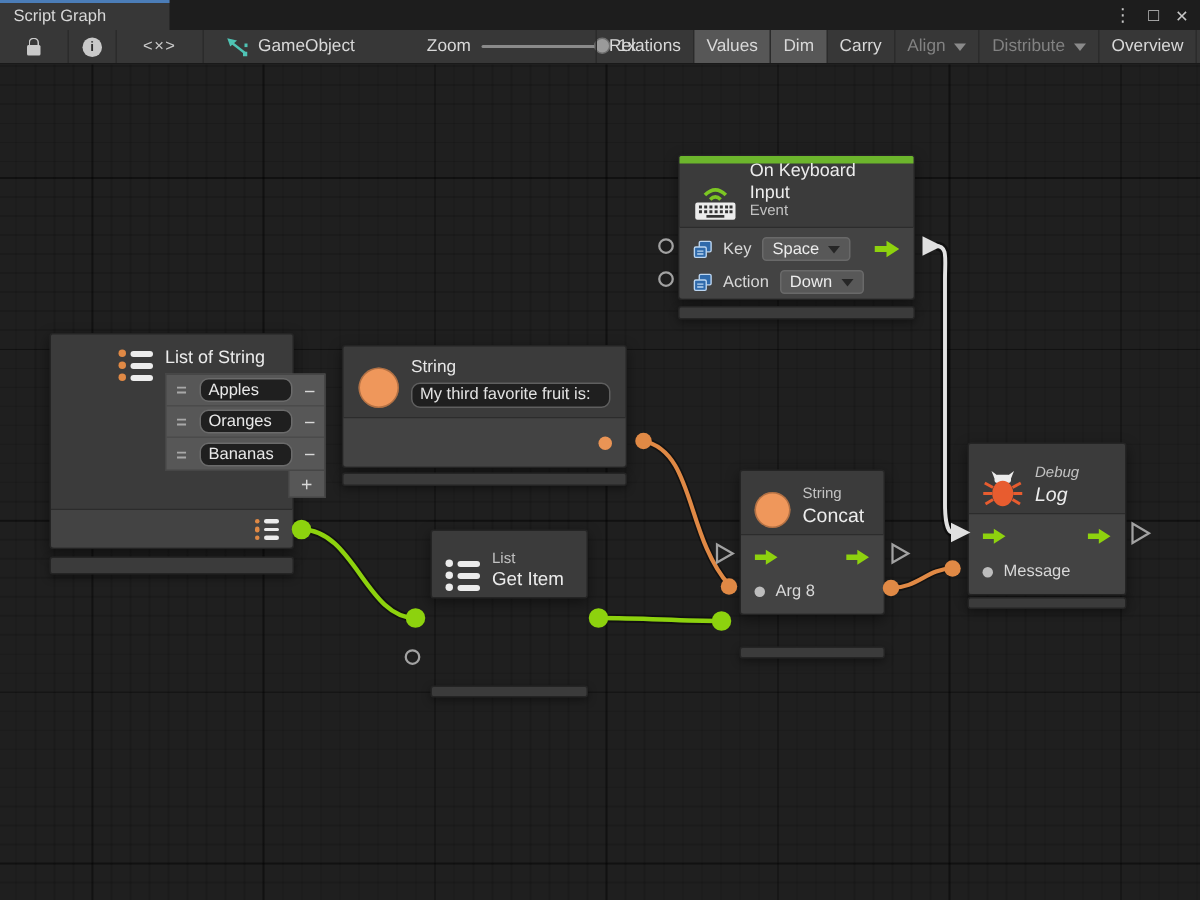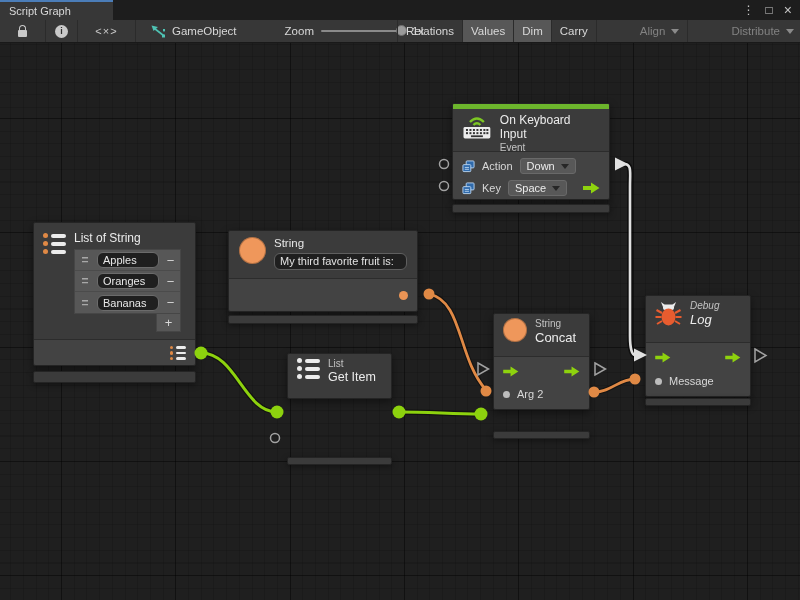--- a/index.html
+++ b/index.html
@@ -12,21 +12,21 @@
   
   .tabbar { position:absolute; left:0; top:0; width:800px; height:20px; background:#1d1d1d; display:flex; align-items:stretch; }
   .tab { width:113px; background:#373737; border-top:2px solid #4B7DB8; display:flex; align-items:center; padding-left:9px; color:#d8d8d8; font-size:11px; }
   .win-controls { margin-left:auto; display:flex; align-items:center; gap:11px; padding-right:8px; color:#c6c6c6; font-size:12px; }
   .win-controls span { cursor:default; }
   
   .toolbar { position:absolute; left:0; top:20px; width:800px; height:23px; background:#373737; border-bottom:1px solid #191919; display:flex; align-items:center; }
   .tb-cell { height:100%; display:flex; align-items:center; justify-content:center; border-right:1px solid #2b2b2b; padding:0 9px; }
   .tb-btn { height:100%; display:flex; align-items:center; padding:0 8px; border-right:1px solid #2b2b2b; color:#d8d8d8; font-size:11.5px; white-space:nowrap; }
   .tb-btn.active { background:#575757; }
-  .tb-btn.disabled { color:#828282;margin-left:35px; }
+  .tb-btn.disabled { color:#828282; }
   .tb-right { position:absolute; right:0; top:0; height:100%; display:flex; border-left:1px solid #2b2b2b; overflow:hidden; width:403px; }
   .caret-sm { width:0; height:0; border-left:4px solid transparent; border-right:4px solid transparent; border-top:5px solid #8a8a8a; margin-left:6px; }
   .lock-body { width:9px; height:7px; background:#c9c9c9; border-radius:1px; }
   .lock-shackle { width:7px; height:5px; border:1.5px solid #c9c9c9; border-bottom:none; border-radius:4px 4px 0 0; margin:0 auto; }
   .info-circle { width:13px; height:13px; border-radius:50%; background:#c9c9c9; color:#2e2e2e; font-weight:bold; font-size:9px; display:flex; align-items:center; justify-content:center; }
   .code-glyph { color:#c9c9c9; font-size:11px; letter-spacing:1px; }
   .zoom-track { width:84px; height:2px; background:#8a8a8a; border-radius:1px; position:relative; margin:0 4px; }
   .zoom-handle { position:absolute; right:-2px; top:-5px; width:11px; height:11px; border-radius:50%; background:#9a9a9a; border:1px solid #6e6e6e; }
   
   .graph {
@@ -35,21 +35,21 @@
       repeating-linear-gradient(to right, rgba(0,0,0,0.38) 0px, rgba(0,0,0,0.38) 1px, transparent 1px, transparent 114.3px),
       repeating-linear-gradient(to bottom, rgba(0,0,0,0.38) 0px, rgba(0,0,0,0.38) 1px, transparent 1px, transparent 114.3px),
       repeating-linear-gradient(to right, rgba(0,0,0,0.13) 0px, rgba(0,0,0,0.13) 1px, transparent 1px, transparent 12.7px),
       repeating-linear-gradient(to bottom, rgba(0,0,0,0.13) 0px, rgba(0,0,0,0.13) 1px, transparent 1px, transparent 12.7px);
     background-position:61px 75px;
   }
   
   .node { position:absolute; background:#3b3b3b; border:1px solid #242424; border-radius:2px; box-shadow:0 3px 9px rgba(0,0,0,0.45); z-index:5; }
   .node-footer { position:absolute; background:#3b3b3b; border:1px solid #242424; border-radius:2px; box-shadow:0 2px 6px rgba(0,0,0,0.4); z-index:5; }
   .event-bar { height:5px; background:#6CB52C; border-radius:1px 1px 0 0; }
-  .node-header { display:flex; align-items:flex-start; gap:8px; padding:4px 9px; }
+  .node-header { display:flex; align-items:flex-end; gap:8px; padding:4px 9px; }
   .nh-col { display:flex; flex-direction:column; justify-content:center; line-height:1.2; }
   .nh-cat { font-size:10px; color:#c2c2c2; }
   .nh-title { font-size:13px; color:#ececec; }
   .node-body { background:#434343; border-top:1px solid #2c2c2c; border-radius:0 0 2px 2px; padding:2px 0; }
   .prow { display:flex; align-items:center; gap:7px; padding:0 9px; font-size:11px; color:#d8d8d8; }
   .right { margin-left:auto; }
   
   .pd { width:7px; height:7px; border-radius:50%; background:#bdbdbd; flex:none; }
   .pd.teal { width:9px; height:9px; background:#3FD6C5; }
   .pd.orange { width:9px; height:9px; background:#EA9455; }
@@ -181,47 +181,47 @@
         <span class="nh-cat">Event</span>
       </div>
     </div>
     <div class="node-body" style="height:48px; padding-top:3px;">
       <div class="prow" style="height:22px;">
         <svg width="13" height="13" viewBox="0 0 14 14">
           <rect x="4.5" y="1" width="8.5" height="7.5" rx="1" fill="#2F6AAB" stroke="#BBD5F0" stroke-width="1"></rect>
           <rect x="1" y="5" width="8.5" height="7.5" rx="1" fill="#2F6AAB" stroke="#BBD5F0" stroke-width="1"></rect>
           <path d="M3 8 H7.5 M3 10 H7.5" stroke="#BBD5F0" stroke-width="1"></path>
         </svg>
-        <span>Action</span>
-        <span class="dropdown">
-          <span>Down</span>
-          <span class="dd-caret"></span>
-        </span>
-      </div>
-      <div class="prow" style="height:22px;">
-        <svg width="13" height="13" viewBox="0 0 14 14">
-          <rect x="4.5" y="1" width="8.5" height="7.5" rx="1" fill="#2F6AAB" stroke="#BBD5F0" stroke-width="1"></rect>
-          <rect x="1" y="5" width="8.5" height="7.5" rx="1" fill="#2F6AAB" stroke="#BBD5F0" stroke-width="1"></rect>
-          <path d="M3 8 H7.5 M3 10 H7.5" stroke="#BBD5F0" stroke-width="1"></path>
-        </svg>
         <span>Key</span>
         <span class="dropdown">
           <span>Space</span>
           <span class="dd-caret"></span>
         </span>
         <svg class="right" width="17" height="12" viewBox="0 0 17 12">
           <path d="M0 4 H8 V0.5 L16.5 6 L8 11.5 V8 H0 Z" fill="#8ED20E"></path>
         </svg>
       </div>
+      <div class="prow" style="height:22px;">
+        <svg width="13" height="13" viewBox="0 0 14 14">
+          <rect x="4.5" y="1" width="8.5" height="7.5" rx="1" fill="#2F6AAB" stroke="#BBD5F0" stroke-width="1"></rect>
+          <rect x="1" y="5" width="8.5" height="7.5" rx="1" fill="#2F6AAB" stroke="#BBD5F0" stroke-width="1"></rect>
+          <path d="M3 8 H7.5 M3 10 H7.5" stroke="#BBD5F0" stroke-width="1"></path>
+        </svg>
+        <span>Action</span>
+        <span class="dropdown">
+          <span>Down</span>
+          <span class="dd-caret"></span>
+        </span>
+      </div>
     </div>
   </div>
   <div class="node-footer" style="left:452px; top:204px; width:158px; height:9px;"></div>
 
   <div class="node" style="left:33px; top:222px; width:163px;">
-    <div class="node-header" style="align-items:flex-start; padding:8px 9px 7px 9px;">
+    <div class="node-header" style="align-items:flex-start; padding:8px 9px 7px 9px;margin-left:36px;">
       <div class="licon" style="margin-top:2px;">
         <div class="r">
             <div class="d"></div>
             <div class="b"></div>
           </div>
         <div class="r">
             <div class="d"></div>
             <div class="b"></div>
           </div>
         <div class="r">
@@ -322,21 +322,21 @@
       <div class="prow" style="height:24px;">
         <svg width="16" height="11" viewBox="0 0 17 12">
             <path d="M0 4 H8 V0.5 L16.5 6 L8 11.5 V8 H0 Z" fill="#8ED20E"></path>
           </svg>
         <svg class="right" width="16" height="11" viewBox="0 0 17 12">
             <path d="M0 4 H8 V0.5 L16.5 6 L8 11.5 V8 H0 Z" fill="#8ED20E"></path>
           </svg>
       </div>
       <div class="prow" style="height:22px;">
         <div class="pd"></div>
-        <span>Arg 2</span>
+        <span>Arg 8</span>
       </div>
     </div>
   </div>
   <div class="node-footer" style="left:493px; top:431px; width:97px; height:8px;"></div>
 
   <div class="node" style="left:645px; top:295px; width:106px;">
     <div class="node-header" style="height:46px;font-style:italic;">
       <svg width="27" height="26" viewBox="0 0 27 26">
         <path d="M8 7 L6 2 L10 5 Z" fill="#ececec"></path>
         <path d="M19 7 L21 2 L17 5 Z" fill="#ececec"></path>

